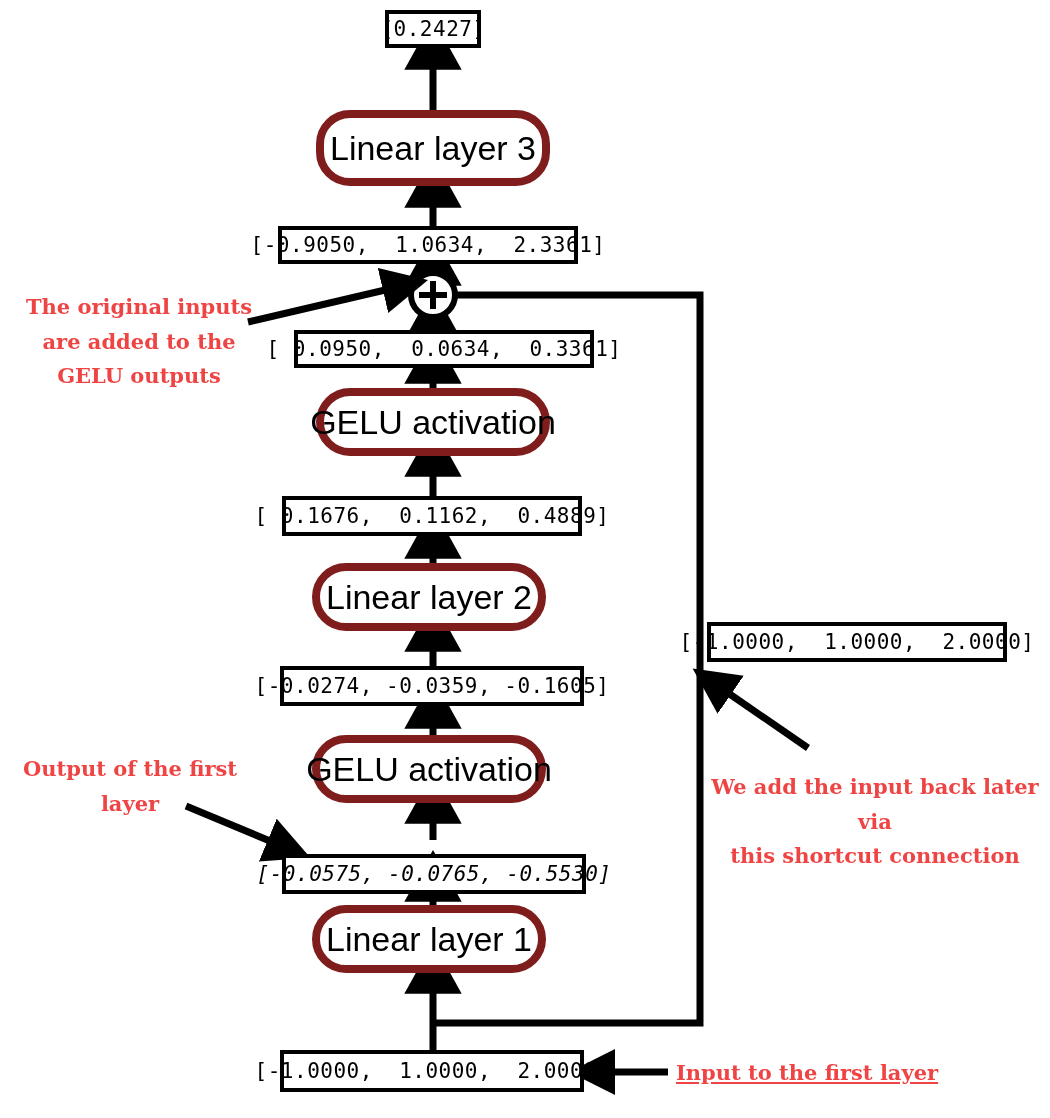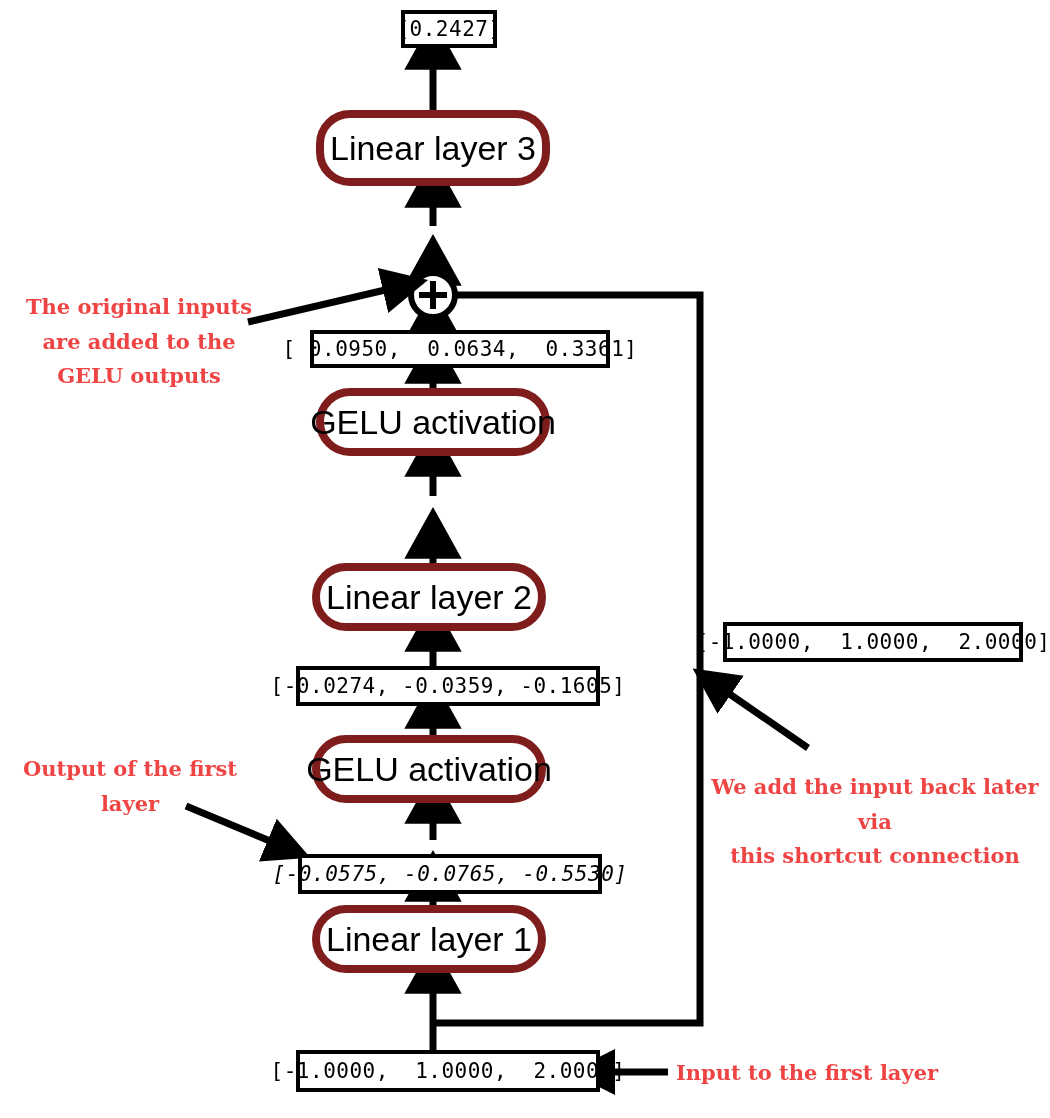--- a/index.html
+++ b/index.html
@@ -32,21 +32,20 @@
     background: #ffffff;
     color: #000000;
     font-family: "DejaVu Sans Mono", "Liberation Mono", monospace;
     font-size: 21px;
     letter-spacing: 0.5px;
     display: flex;
     align-items: center;
     justify-content: center;
     white-space: pre;
     z-index: 3;
-    margin-left: 16px;
   }
 
   
   .layer-box {
     position: absolute;
     box-sizing: border-box;
     border: 8px solid #7f1d1d;
     border-radius: 34px;
     background: #ffffff;
     color: #000000;
@@ -116,25 +115,27 @@
       <line x1="186" y1="806" x2="282" y2="846"></line>
       <line x1="808" y1="748" x2="718" y2="686"></line>
       <line x1="668" y1="1072" x2="600" y2="1072"></line>
     </g>
   </svg>
 
   <div class="tensor-box" style="left:385px; top:10px; width:96px; height:38px;">[0.2427]</div>
 
   <div class="layer-box" style="left:316px; top:110px; width:234px; height:76px;">Linear layer 3</div>
 
+  <div class="tensor-box" style="left:278px; top:226px; width:300px; height:38px;">[-0.9050,  1.0634,  2.3361]</div>
 
   <div class="tensor-box" style="left:294px; top:330px; width:300px; height:38px;">[ 0.0950,  0.0634,  0.3361]</div>
 
   <div class="layer-box" style="left:316px; top:388px; width:234px; height:68px;">GELU activation</div>
 
+  <div class="tensor-box" style="left:282px; top:496px; width:300px; height:40px;">[ 0.1676,  0.1162,  0.4889]</div>
 
   <div class="layer-box" style="left:312px; top:563px; width:234px; height:68px;">Linear layer 2</div>
 
   <div class="tensor-box" style="left:280px; top:666px; width:304px; height:40px;">[-0.0274, -0.0359, -0.1605]</div>
 
   <div class="layer-box" style="left:312px; top:735px; width:234px; height:68px;">GELU activation</div>
 
   <div class="tensor-box" style="left:282px; top:854px; width:304px; height:40px;font-style:italic;">[-0.0575, -0.0765, -0.5530]</div>
 
   <div class="layer-box" style="left:312px; top:905px; width:234px; height:68px;">Linear layer 1</div>
@@ -146,15 +147,15 @@
   <div class="annotation left-block" style="left:24px; top:290px; width:230px;">The original inputs
 are added to the
 GELU outputs</div>
 
   <div class="annotation left-block" style="left:20px; top:752px; width:220px;">Output of the first
 layer</div>
 
   <div class="annotation" style="left:710px; top:770px; width:330px;">We add the input back later via
 this shortcut connection</div>
 
-  <div class="annotation" style="left:676px; top:1056px; width:330px; text-align:left;">Input to the first layer</div>
+  <div class="annotation" style="left:676px; top:1056px; width:330px; text-align:left;text-decoration:underline;">Input to the first layer</div>
 
 </div>
 
 </body></html>

